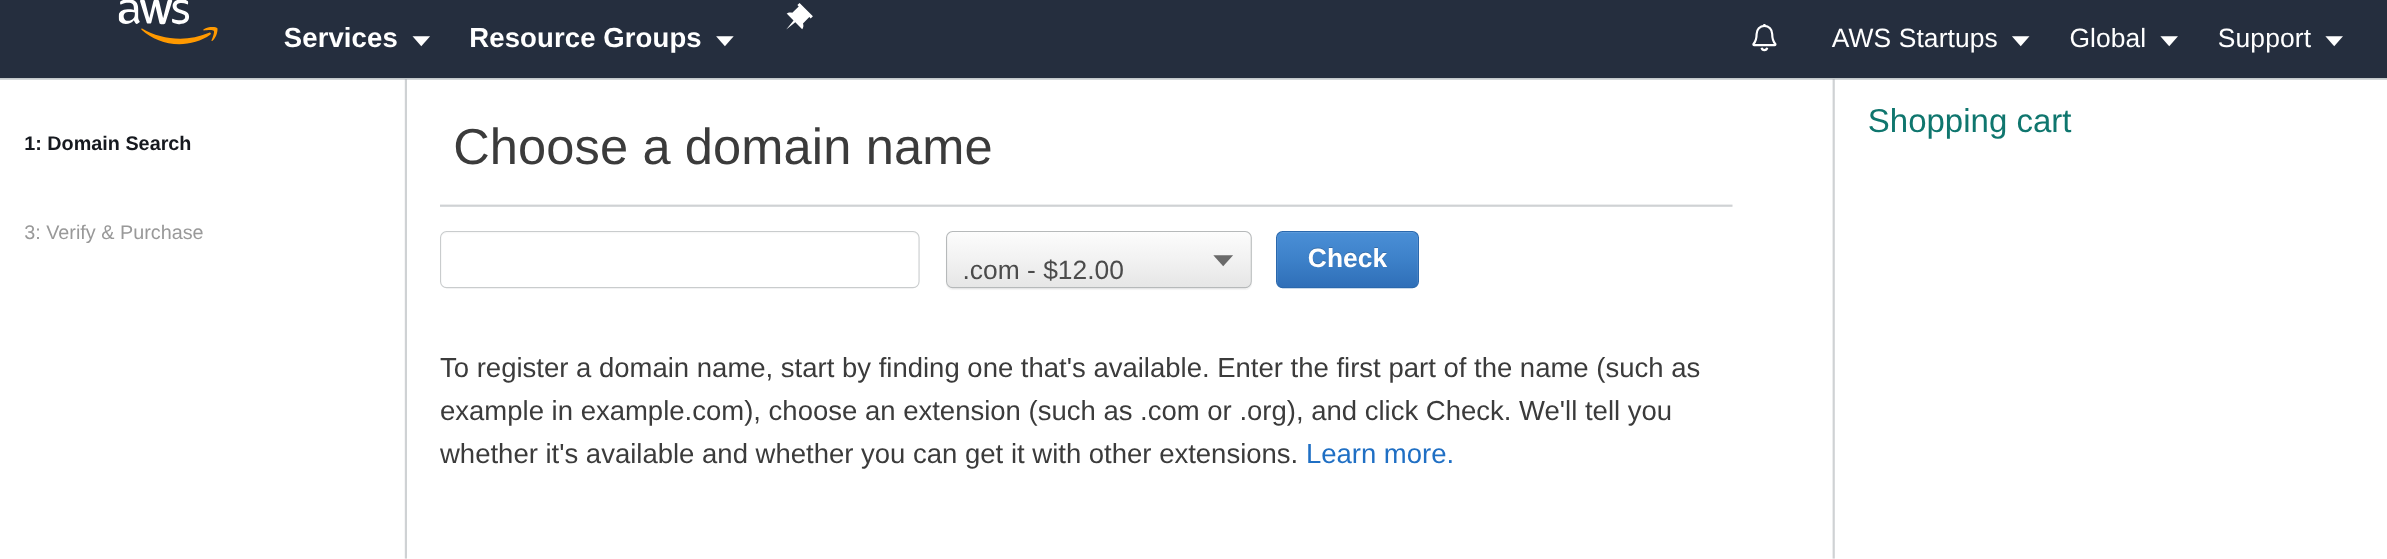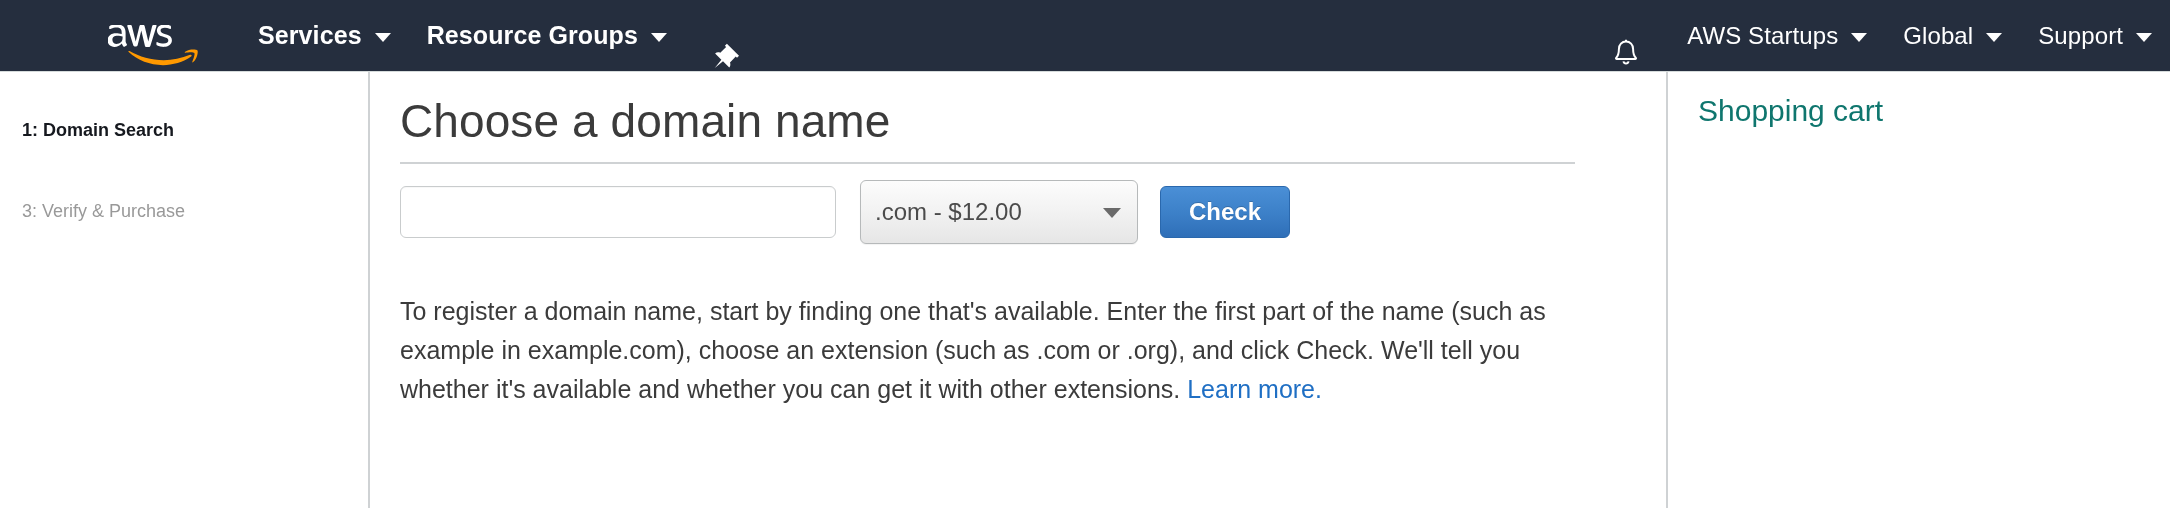--- a/index.html
+++ b/index.html
@@ -20,28 +20,29 @@
     position: relative;
     height: 72px;
     background: #252e3e;
     border-bottom: 1px solid #d5dbdb;
     display: flex;
     align-items: center;
     box-sizing: border-box;
   }
   .nav-left {
     display: flex;
-    align-items: flex-end;
+    align-items: flex-start;
     height: 100%;
   }
   .nav-right {
     display: flex;
-    align-items: flex-end;
+    align-items: center;
     height: 100%;
     margin-left: auto;
+    padding-right: 22px;
   }
   .aws-logo {
     width: 92px;
     height: 46px;
     margin-left: 108px;
     margin-right: 40px;
     position: relative;
     display: block;
   }
   .aws-logo svg { display: block; }
@@ -119,21 +120,21 @@
     border-left: 2px solid #cfd2d4;
     padding: 0 0 0 30px;
   }
   .main-inner {
     width: 1175px;
   }
   .page-title {
     font-size: 46px;
     color: #3b3b3b;
     font-weight: normal;
-    margin: 0;
+    margin: 12px;
     padding: 22px 0 14px 0;
     letter-spacing: 0.1px;
   }
   .title-rule {
     height: 2px;
     background: #cfd2d4;
     width: 100%;
     margin: 0 0 22px 0;
   }
 
@@ -152,28 +153,28 @@
     font-size: 23px;
     font-family: "Liberation Sans", sans-serif;
     color: #16191f;
     padding: 0 12px;
     outline: none;
     box-shadow: inset 0 1px 1px rgba(0,0,0,0.03);
   }
   .tld-select {
     position: relative;
     width: 278px;
-    height: 64px;
+    height: 52px;
     margin-left: 24px;
     box-sizing: border-box;
     border: 1px solid #b6b9ba;
     border-radius: 6px;
     background: linear-gradient(to bottom, #fcfcfc 0%, #f3f3f3 45%, #e6e6e6 100%);
     display: flex;
-    align-items: center;
+    align-items: flex-end;
     padding: 0 14px;
     cursor: pointer;
     box-shadow: 0 1px 1px rgba(0,0,0,0.05);
   }
   .tld-label {
     font-size: 24px;
     color: #4b4b4b;
     white-space: nowrap;
   }
   .tld-caret {

